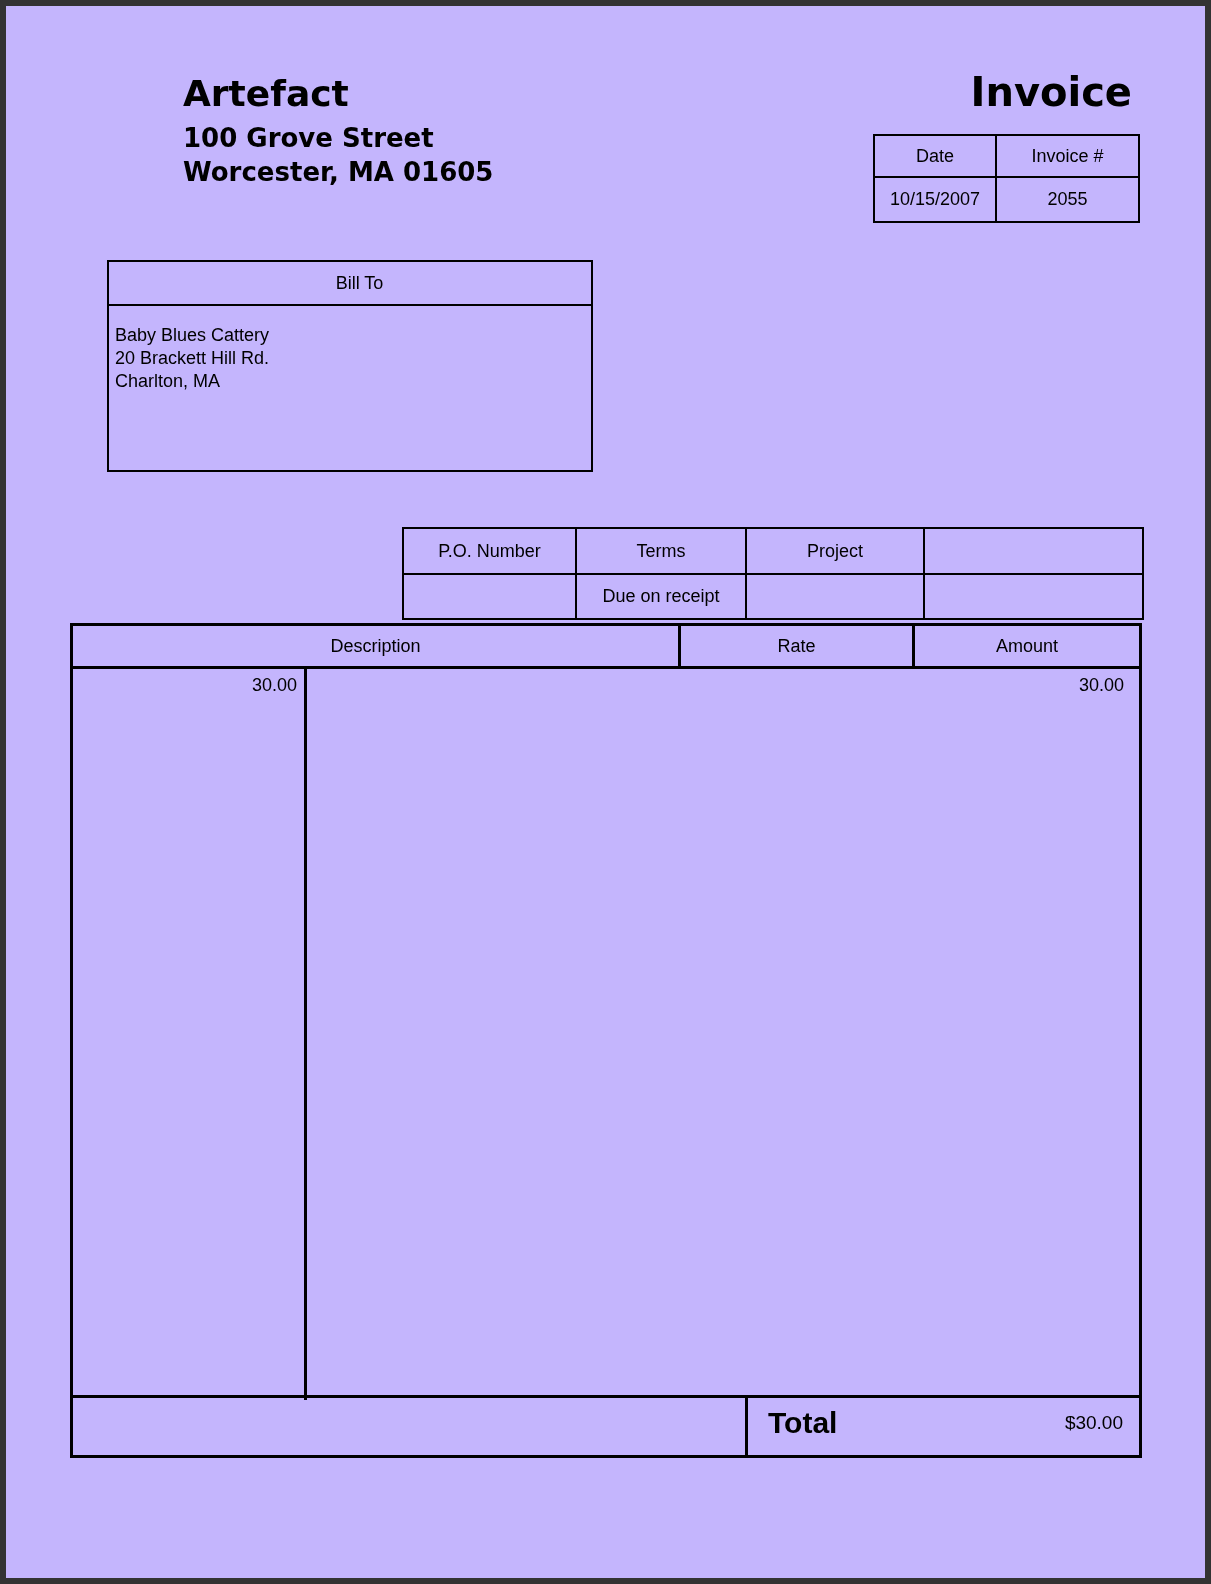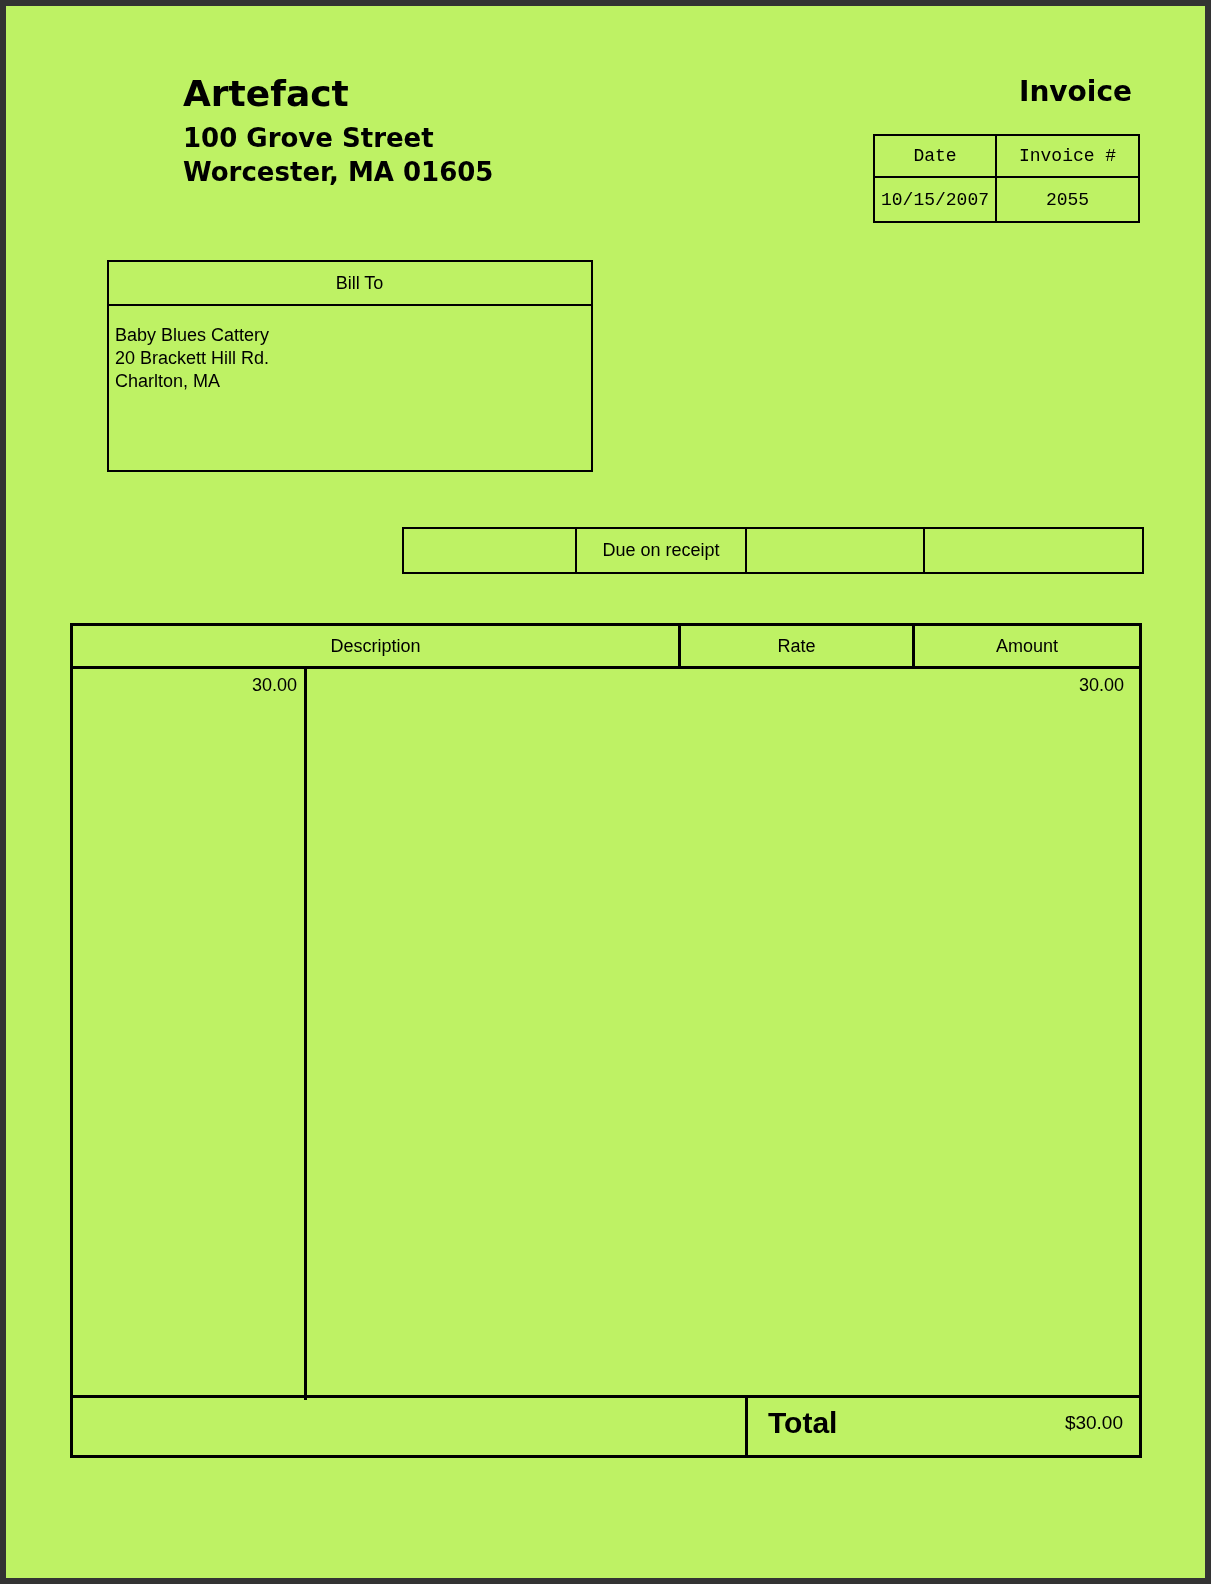--- a/index.html
+++ b/index.html
@@ -1,20 +1,20 @@
 <!DOCTYPE html>
 <html><head>
 <meta charset="utf-8">
 <style>
   * { margin:0; padding:0; box-sizing:border-box; }
   html,body { background:#e9e9e9; }
   .page {
     position:relative;
     width:1211px; height:1584px;
-    background:#bef264;
+    background:#c4b5fd;
     color:#000;
     font-family:"Liberation Sans", sans-serif;
     overflow:hidden;
   }
   .page-border {
     position:absolute; inset:0;
     border:6px solid #333;
     pointer-events:none;
     z-index:20;
   }
@@ -27,32 +27,31 @@
   .company-address {
     font-family:"DejaVu Sans", sans-serif;
     font-weight:bold; font-size:26px; line-height:34px;
     margin-top:5px;
   }
   
   .doc-title {
     position:absolute; top:68px; left:700px; width:432px;
     text-align:right;
     font-family:"DejaVu Sans", sans-serif;
-    font-weight:bold; font-size:28px; line-height:48px;
+    font-weight:bold; font-size:40px; line-height:48px;
   }
   
   table.meta-table {
     position:absolute; left:873px; top:134px;
     border-collapse:collapse; table-layout:fixed;
   }
   table.meta-table th, table.meta-table td {
     border:2px solid #000;
     font-size:18px; font-weight:normal; text-align:center;
     padding:0 6px;
-    font-family:Liberation Mono, monospace;
   }
   table.meta-table th { height:42px; width:122px; }
   table.meta-table th + th { width:143px;border-radius:9px; }
   table.meta-table td { height:45px; }
   
   .billto {
     position:absolute; left:107px; top:260px;
     width:486px; height:212px;
     border:2px solid #000;
   }
@@ -146,20 +145,26 @@
     <div class="billto-body">
       <div>Baby Blues Cattery</div>
       <div>20 Brackett Hill Rd.</div>
       <div>Charlton, MA</div>
     </div>
   </div>
 
   <table class="po-table">
     <tbody>
       <tr>
+        <th class="po-c0">P.O. Number</th>
+        <th class="po-c1">Terms</th>
+        <th class="po-c2">Project</th>
+        <th class="po-c3"></th>
+      </tr>
+      <tr>
         <td class="po-c0"></td>
         <td class="po-c1">Due on receipt</td>
         <td class="po-c2"></td>
         <td class="po-c3"></td>
       </tr>
     </tbody>
   </table>
 
   <div class="items">
     <div class="items-header">

